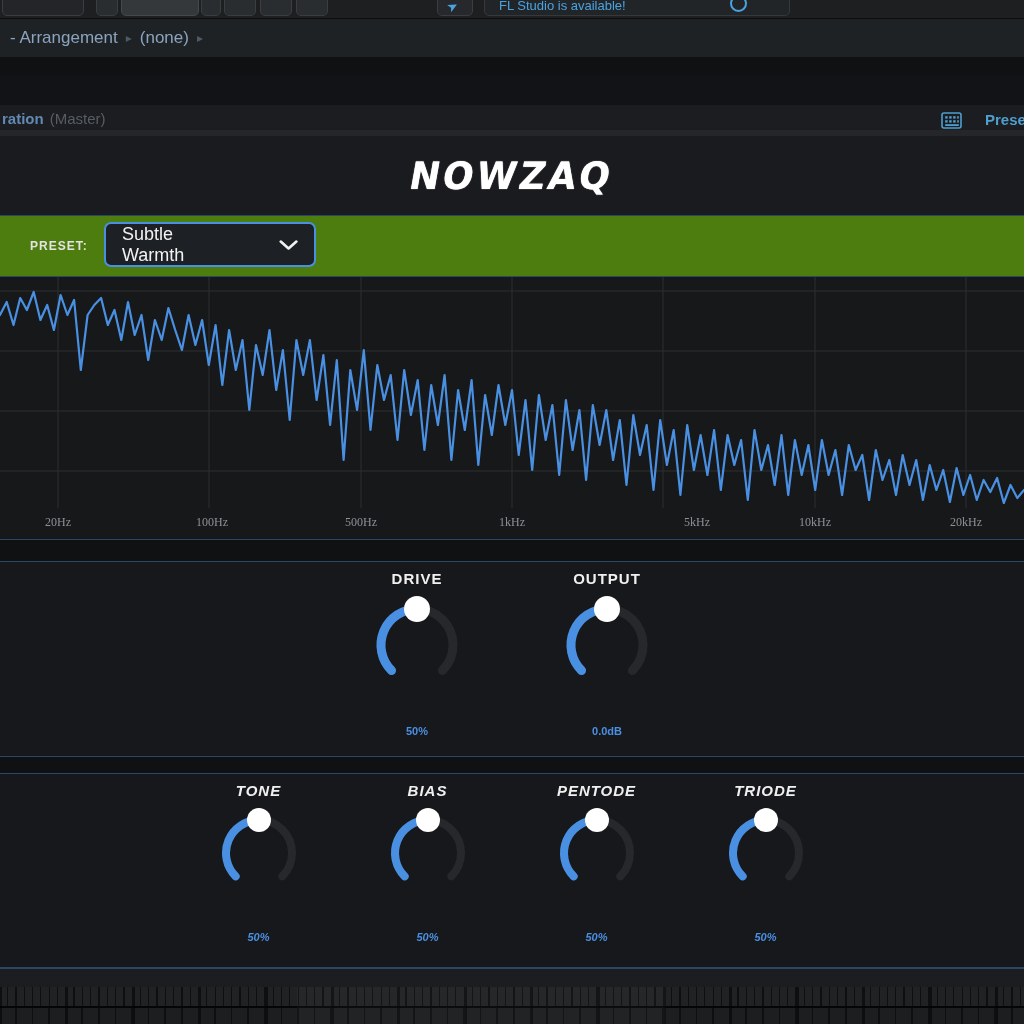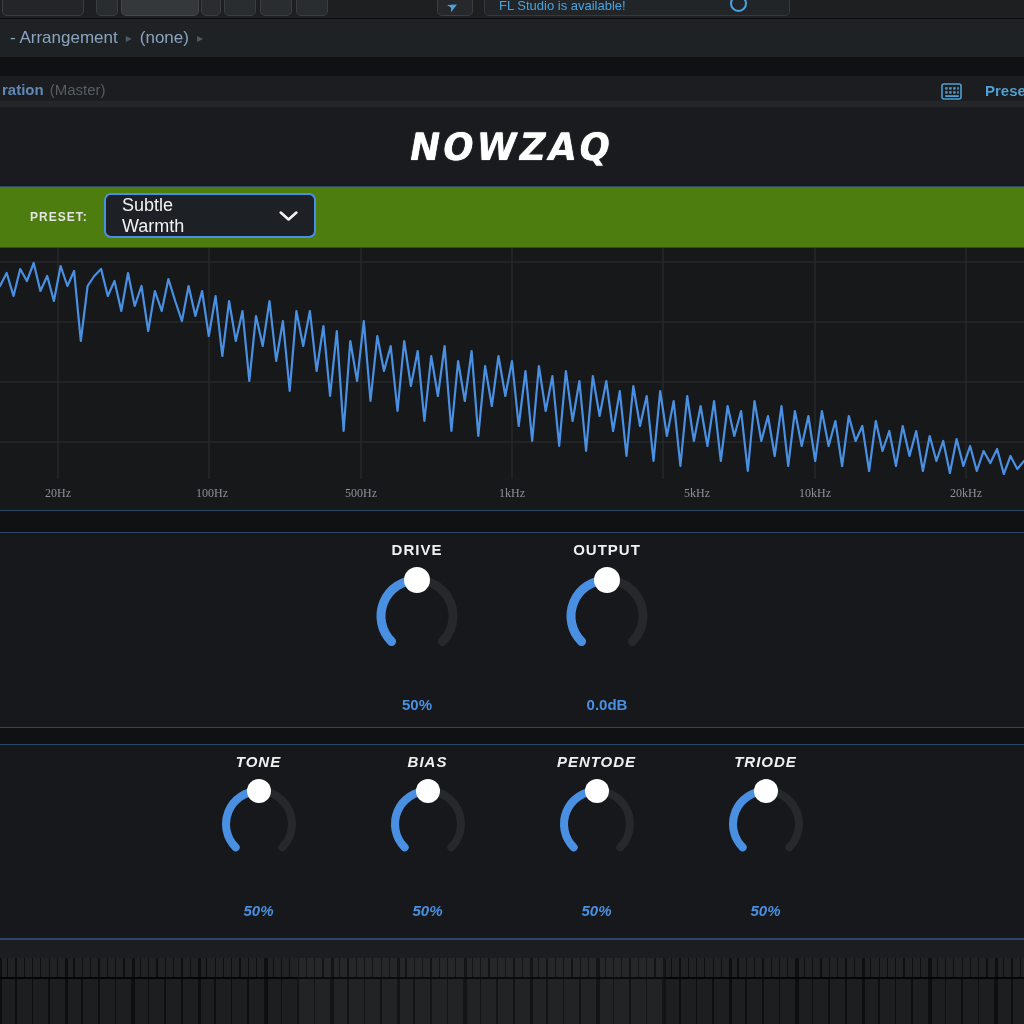--- a/index.html
+++ b/index.html
@@ -23,21 +23,21 @@
   .tb-plane-glyph{position:absolute;left:9px;top:10px;font-size:13px;color:#4aa3e0;transform:rotate(-28deg);}
   .tb-notif{left:484px;width:306px;background:#222528;border-color:#35383c;}
   .tb-notif-text{position:absolute;left:14px;top:9px;font-size:13px;color:#4aa3e0;white-space:nowrap;}
   .tb-notif-ring{position:absolute;right:42px;top:6px;width:13px;height:13px;border:2px solid #4aa3e0;border-radius:50%;}
   
   .crumb-bar{height:38px;background:#1f2225;display:flex;align-items:center;padding-left:10px;border-bottom:1px solid #101112;}
   .crumb-text{font-size:17px;color:#8aa4bf;}
   .crumb-arrow{font-size:12px;color:#4e5a66;margin:0 8px;}
   .dark-gap{height:18px;background:#101113;}
   
-  .wrapper-bar{position:relative;height:31px;background:#1b1d20;}
+  .wrapper-bar{position:relative;height:31px;background:#1b1d20;margin-top:29px;}
   .wrapper-bar .shine{position:absolute;left:0;right:0;bottom:0;height:6px;background:#24262a;}
   .wb-title{position:absolute;left:2px;top:5px;font-size:15px;}
   .wb-title .frag{color:#6189b3;font-weight:bold;}
   .wb-title .ctx{color:#585d64;margin-left:6px;}
   .wb-grid-icon{position:absolute;right:62px;top:7px;}
   .wb-preset{position:absolute;left:985px;top:6px;font-size:15px;font-weight:bold;color:#4f9fd0;white-space:nowrap;}
   
   .plugin-header{height:79px;background:#1a1b1e;display:flex;align-items:center;justify-content:center;}
   .logo{color:#ffffff;font-family:"DejaVu Sans",sans-serif;font-weight:bold;font-size:36px;letter-spacing:3px;transform:skewX(-10deg) scaleY(1.05);text-shadow:0 0 1px #fff;}
   .sep{height:1px;background:#2b4766;}
@@ -55,21 +55,21 @@
   .axis-label{position:absolute;top:7px;transform:translateX(-50%);font-size:12px;color:#8e9196;font-family:Liberation Serif, serif;}
   
   .knob-panel{background:#17181b;display:flex;justify-content:center;align-items:flex-start;}
   .knob-panel.row-main{height:194px;gap:30px;}
   .knob-panel.row-tube{height:193px;gap:29px;}
   .knob-col{display:flex;flex-direction:column;align-items:center;}
   .row-main .knob-col{width:160px;}
   .row-tube .knob-col{width:140px;font-style:italic;}
   .knob-label{margin-top:8px;font-size:15px;font-weight:bold;letter-spacing:1px;color:#f0f0f0;}
   .knob-svg{margin-top:9px;cursor:pointer;}
-  .knob-value{font-size:15px;font-weight:bold;color:#4a90e2;}
+  .knob-value{font-size:11px;font-weight:bold;color:#4a90e2;}
   .row-main .knob-value{margin-top:31px;}
   .row-tube .knob-value{margin-top:33px;}
   
   .bottom-band{height:19px;background:#1b1d20;border-top:1px solid #2b4766;box-sizing:border-box;}
   .keyboard{position:relative;height:67px;background:#141517;}
   .keys-top{height:19px;background:repeating-linear-gradient(90deg,#202224 0px,#202224 7px,#0e0f10 7px,#0e0f10 8.3px);}
   .keys-sep{height:2px;background:#050607;}
   .keys-bottom{height:46px;background:repeating-linear-gradient(90deg,#1c1e20 0px,#1c1e20 15px,#0e0f10 15px,#0e0f10 16.6px);}
   .keyboard::after{content:"";position:absolute;inset:0;background:repeating-linear-gradient(90deg,rgba(0,0,0,0.55) 0px,rgba(0,0,0,0.55) 2px,transparent 2px,transparent 66.4px);pointer-events:none;}
   .keyboard::before{content:"";position:absolute;inset:0;background:linear-gradient(90deg,transparent 0%,transparent 29%,rgba(255,255,255,0.025) 29%,rgba(255,255,255,0.025) 65%,transparent 65%);pointer-events:none;z-index:1;}

